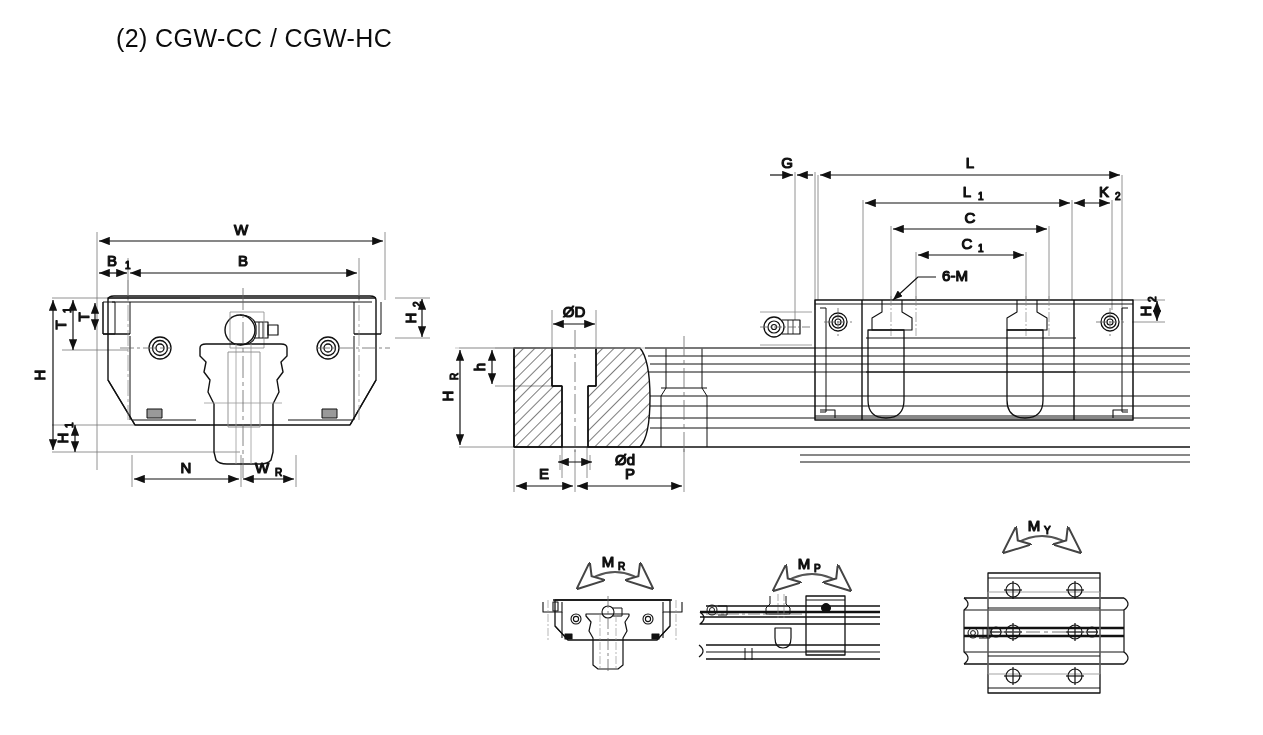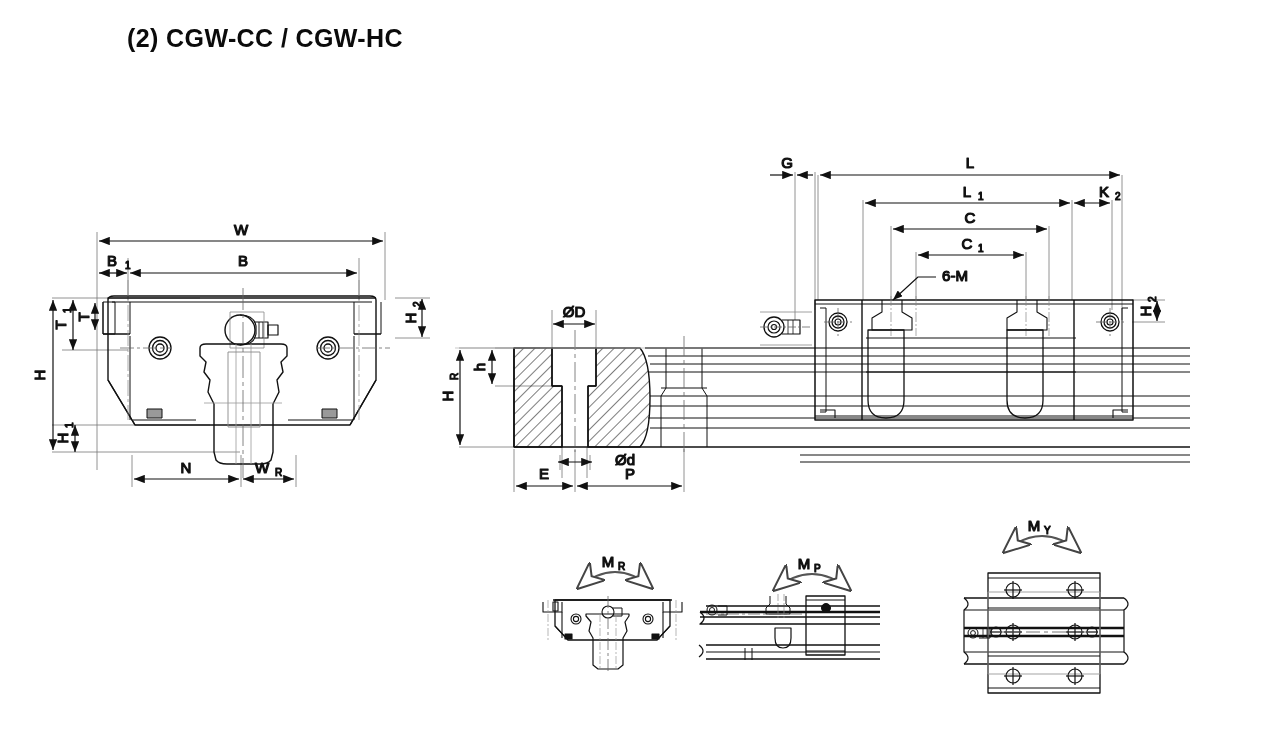--- a/index.html
+++ b/index.html
@@ -1,18 +1,18 @@
 <!DOCTYPE html>
 <html><head>
 <meta charset="utf-8">
 <style>
   html,body{margin:0;padding:0;background:#ffffff;}
   body{width:1263px;height:735px;position:relative;overflow:hidden;
        font-family:"Liberation Sans","DejaVu Sans",sans-serif;color:#111;}
-  #title{position:absolute;left:127px;top:24px;font-size:25px;font-weight:700;
+  #title{position:absolute;left:116px;top:24px;font-size:25px;font-weight:400;
          letter-spacing:.4px;color:#0b0b0b;text-align:right;}
   svg{position:absolute;left:0;top:0;}
   .dim{font-family:"Liberation Sans","DejaVu Sans",sans-serif;font-size:15px;fill:#111;}
   .dimS{font-size:10px;}
   text{dominant-baseline:middle;}
 </style>
 </head>
 <body>
 
 <div id="title">(2) CGW-CC / CGW-HC</div>

